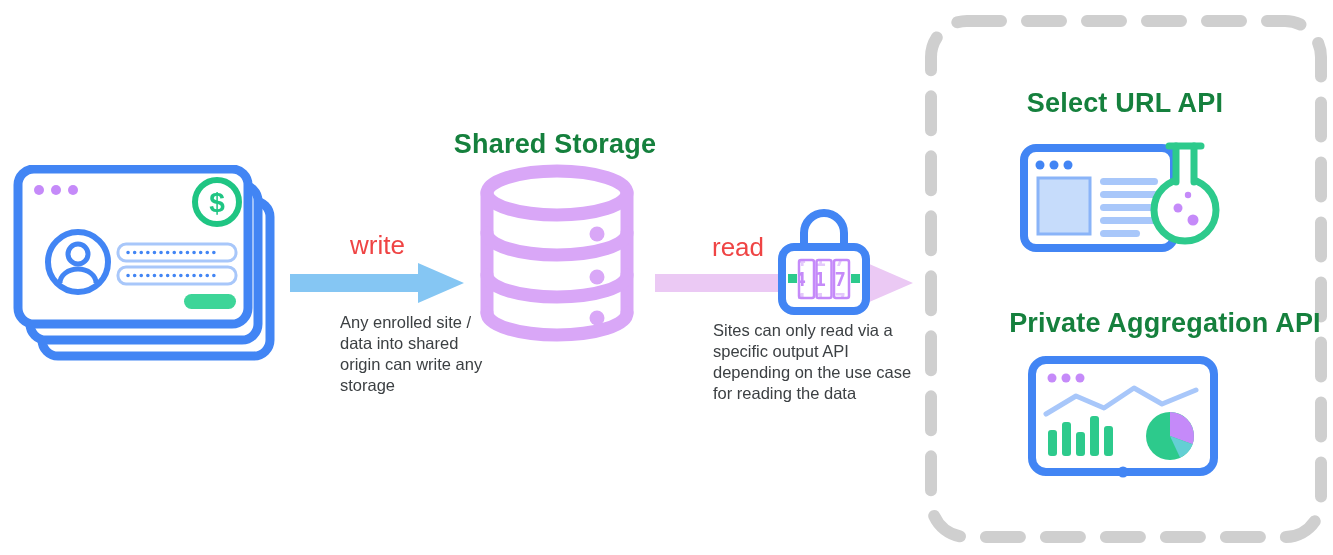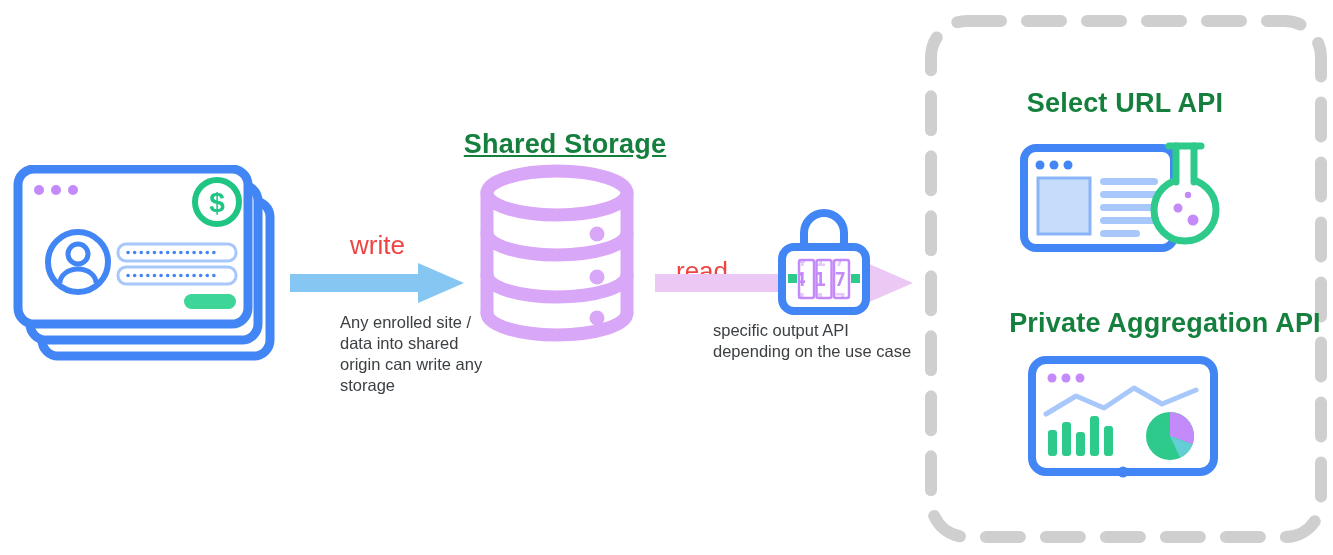--- a/index.html
+++ b/index.html
@@ -66,39 +66,39 @@
     <polygon points="0,12 128,12 128,1 174,21 128,41 128,30 0,30" fill="#85c6f3"></polygon>
   </svg>
 
   <div class="abs note" style="left:292px;top:312px;width:185px;">
     <div>Any enrolled site /</div>
     <div>data into shared</div>
     <div>origin can write any</div>
     <div>storage</div>
   </div>
 
-  <div class="abs heading" style="left:440px;top:129px;width:250px;text-decoration:underline;">Shared Storage</div>
+  <div class="abs heading" style="left:430px;top:129px;width:250px;">Shared Storage</div>
 
   <svg class="abs" style="left:473px;top:163px;" width="168" height="185" viewBox="0 0 168 185">
     <g fill="none" stroke="#d9a7f7" stroke-width="13" stroke-linecap="round">
       <ellipse cx="84" cy="30" rx="70" ry="22"></ellipse>
       <path d="M14,30 V150"></path>
       <path d="M154,30 V150"></path>
       <path d="M14,70 A70,22 0 0 0 154,70"></path>
       <path d="M14,112 A70,22 0 0 0 154,112"></path>
       <path d="M14,150 A70,22 0 0 0 154,150"></path>
     </g>
     <g fill="#d9a7f7">
       <circle cx="124" cy="71" r="7.5"></circle>
       <circle cx="124" cy="114" r="7.5"></circle>
       <circle cx="124" cy="155" r="7.5"></circle>
     </g>
   </svg>
 
-  <div class="abs arrow-label" style="left:662px;top:232px;width:80px;margin-top:24px;">read</div>
+  <div class="abs arrow-label" style="left:698px;top:232px;width:80px;">read</div>
 
   <svg class="abs" style="left:655px;top:262px;" width="260" height="42" viewBox="0 0 260 42">
     <polygon points="0,12 212,12 212,1 258,21 212,41 212,30 0,30" fill="#ebc9f4"></polygon>
   </svg>
 
   <svg class="abs" style="left:778px;top:203px;" width="92" height="114" viewBox="0 0 92 114">
     <defs>
       <clipPath id="dialClip">
           <rect x="20" y="56" width="52" height="40"></rect>
         </clipPath>
@@ -113,22 +113,24 @@
       <rect x="56" y="57" width="15" height="38" rx="2" fill="#ffffff" stroke="#c58af9" stroke-width="2.5"></rect>
     </g>
     <g clip-path="url(#dialClip)" font-family="DejaVu Sans Mono, monospace" font-weight="bold" font-size="19" fill="#c58af9" text-anchor="middle">
       <text x="46.5" y="83" letter-spacing="8.5">417</text>
       <text x="46.5" y="63" letter-spacing="8.5" opacity="0.45">417</text>
       <text x="46.5" y="104" letter-spacing="8.5" opacity="0.45">417</text>
     </g>
   </svg>
 
   <div class="abs note" style="left:665px;top:320px;width:240px;">
+    <div>Sites can only read via a</div>
     <div>specific output API</div>
     <div>depending on the use case</div>
+    <div>for reading the data</div>
   </div>
 
   <svg class="abs" style="left:920px;top:10px;" width="412" height="538" viewBox="0 0 412 538">
     <rect x="11" y="11" width="390" height="516" rx="36" fill="none" stroke="#cfcfcf" stroke-width="12" stroke-linecap="round" stroke-dasharray="34 26"></rect>
   </svg>
 
   <div class="abs heading" style="left:990px;top:88px;width:270px;">Select URL API</div>
 
   <svg class="abs" style="left:1018px;top:138px;" width="205" height="118" viewBox="0 0 205 118">
     <rect x="6" y="10" width="150" height="100" rx="12" fill="#ffffff" stroke="#4285f4" stroke-width="8"></rect>

